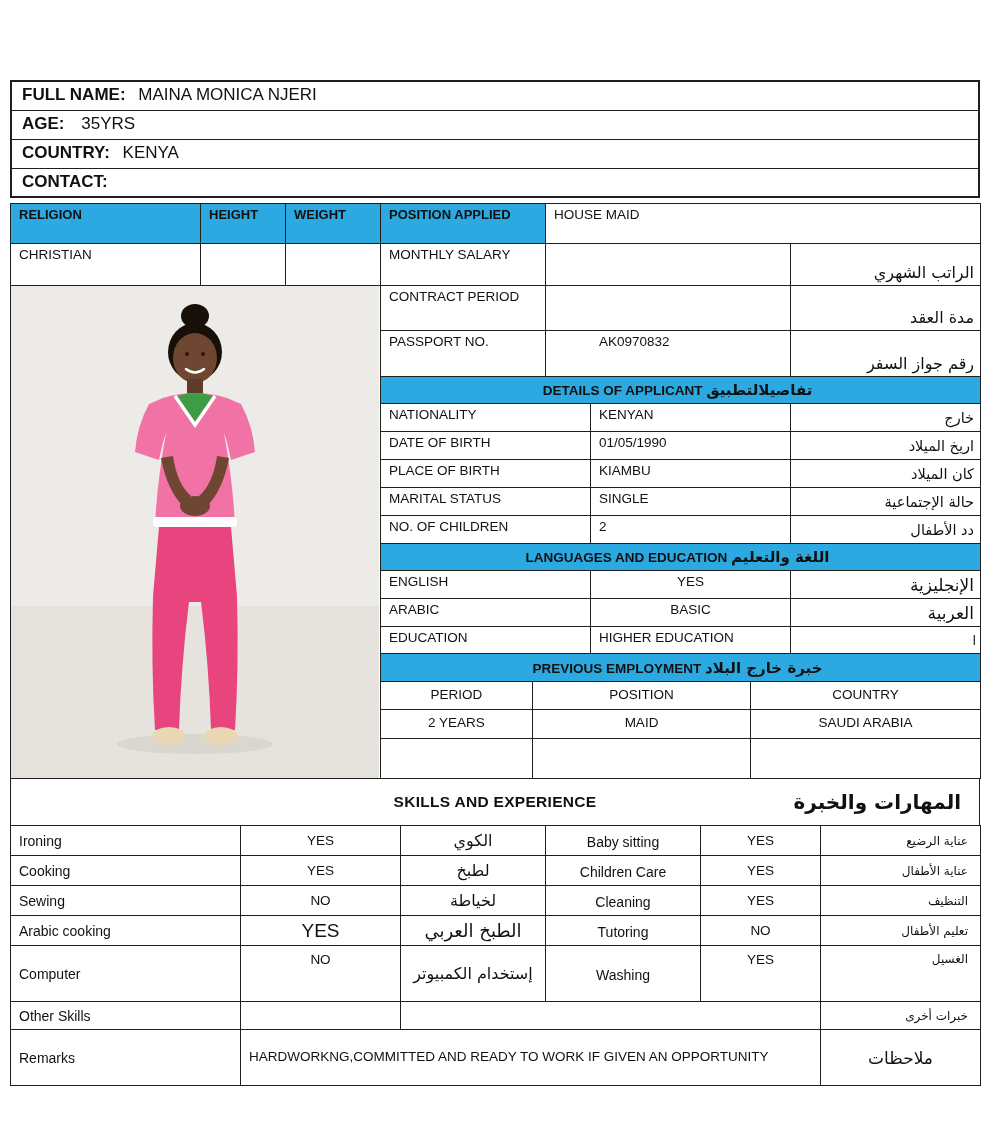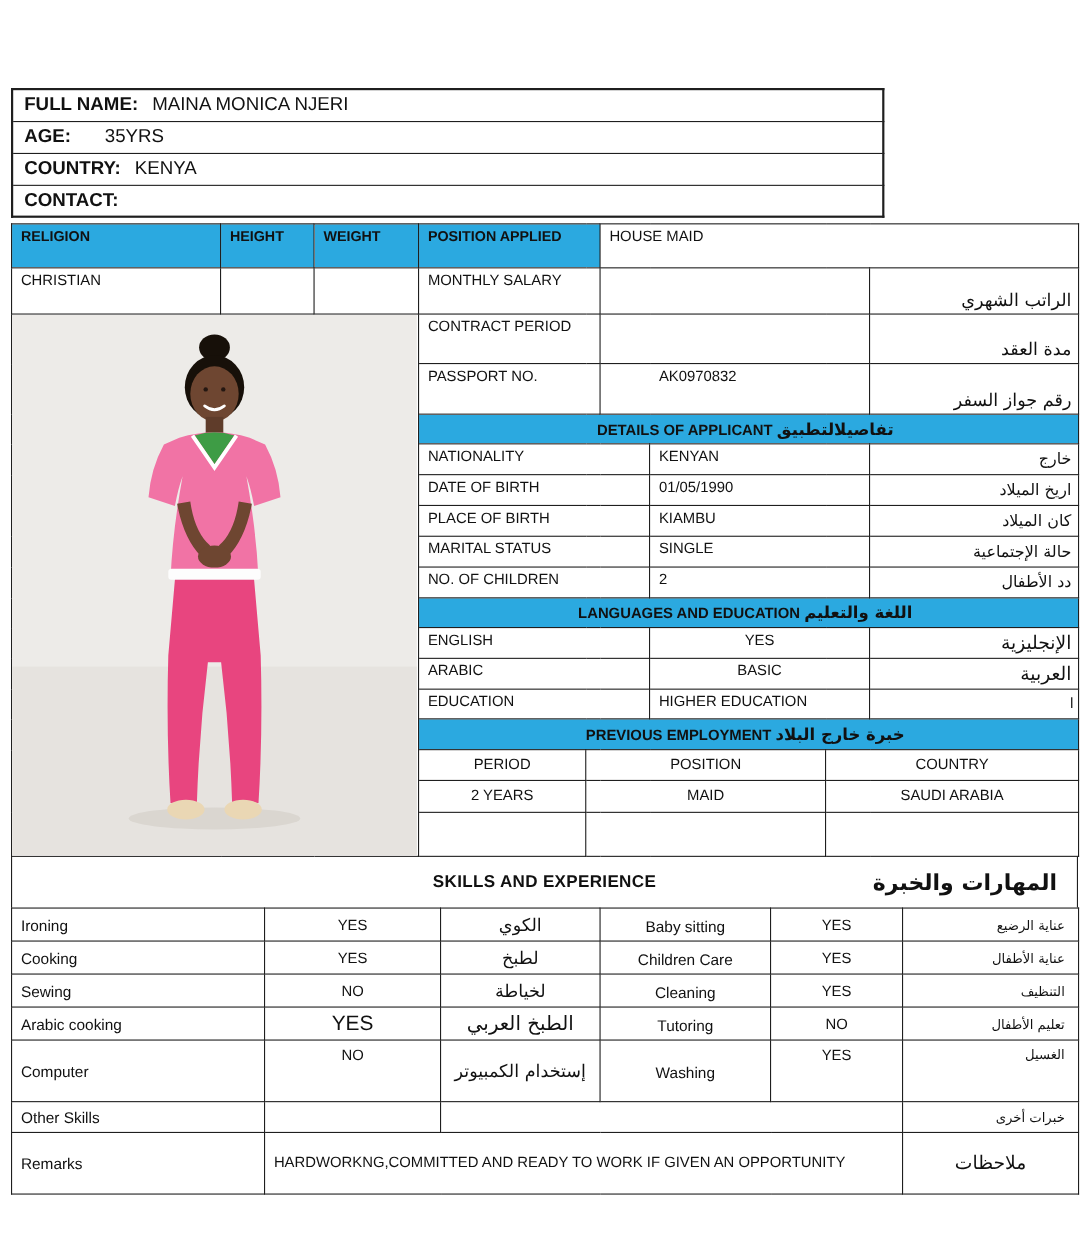--- a/index.html
+++ b/index.html
@@ -4,29 +4,29 @@
 <style>
   * { box-sizing: border-box; margin: 0; padding: 0; }
   html, body { background: #ffffff; }
   body {
     width: 991px; height: 1145px; position: relative;
     font-family: "Liberation Sans", "DejaVu Sans", sans-serif;
     color: #111;
   }
   .sheet { position: absolute; left: 10px; top: 80px; width: 970px; }
 
-  table { border-collapse: collapse; table-layout: fixed; width: 794px; }
+  table { border-collapse: collapse; table-layout: fixed; width: 970px; }
   td { border: 1px solid #1f1f1f; vertical-align: top; padding: 3px 8px; font-size: 13.5px; overflow: hidden; }
 
   
   .top-table { border: 2px solid #1f1f1f; margin-bottom: 5px; }
   .top-table td { height: 29px; font-size: 17px; padding: 3px 10px; }
   .lbl { font-weight: bold; }
   .val { margin-left: 8px; }
-  .val-gap { margin-left: 26px; }
+  .val-gap { margin-left: 12px; }
 
   
   .blue-cell { background: #2ba9e0; font-weight: bold; font-size: 13px; }
   .sec-head { background: #2ba9e0; text-align: center; font-weight: bold; font-size: 13.5px; vertical-align: middle; padding: 2px 4px; }
   .sec-head .sec-ar { font-size: 15px; margin-right: 6px; }
   .ar { direction: rtl; unicode-bidi: isolate; font-family: "DejaVu Sans", sans-serif; }
   .ar-bottom { direction: rtl; text-align: right; vertical-align: bottom; font-size: 16px; padding: 2px 6px 3px; font-family: "DejaVu Sans", sans-serif; }
   .ar-mid { direction: rtl; text-align: right; vertical-align: middle; font-size: 14.5px; padding: 2px 6px; font-family: "DejaVu Sans", sans-serif; }
   .ar-lang { font-size: 17px; }
   .ar-tiny { font-size: 13px; padding-right: 4px; }

